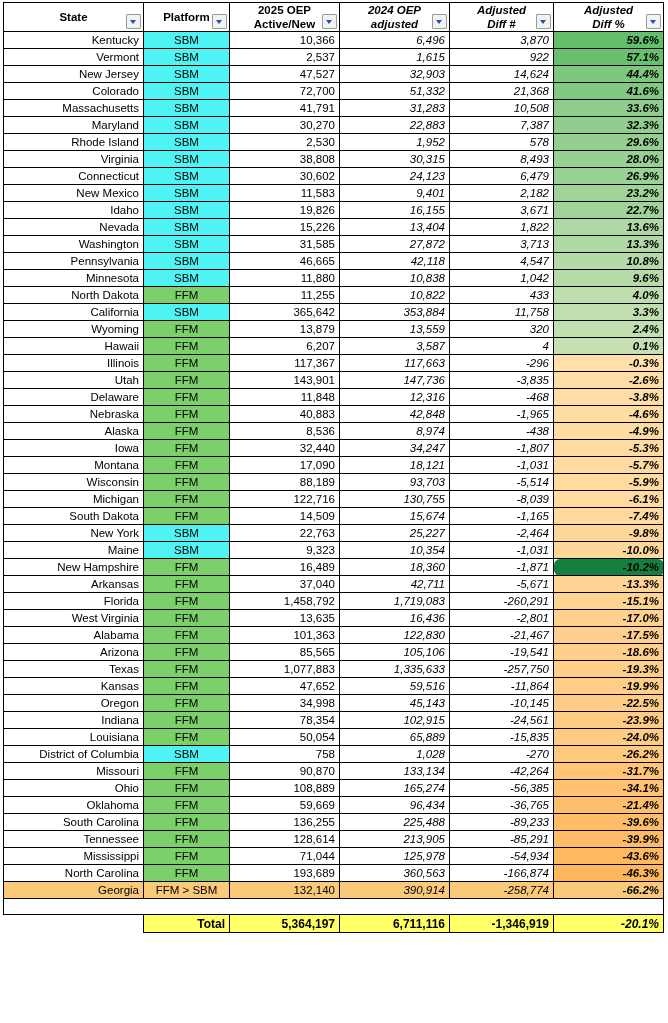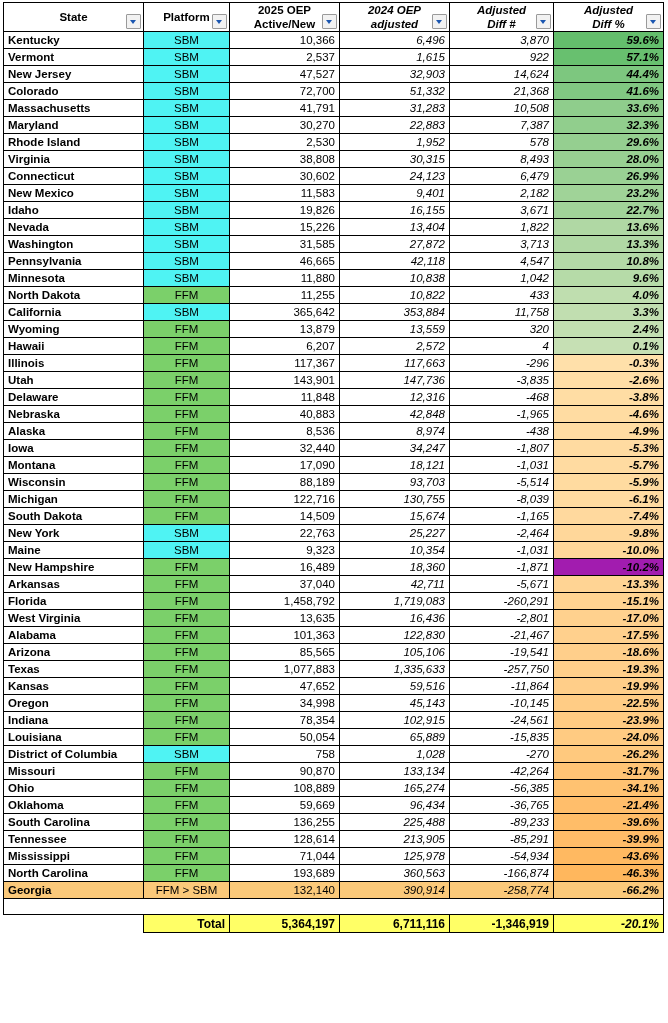--- a/index.html
+++ b/index.html
@@ -72,21 +72,22 @@
     left: 3px;
     top: 5px;
     width: 0; height: 0;
     border-left: 3.5px solid transparent;
     border-right: 3.5px solid transparent;
     border-top: 4px solid #444444;
   }
   .filter-btn.active::after { border-top-color: #1a56b0; }
 
   td.state {
-    font-weight: bold;
+    text-align: right;
+    font-weight: normal;
     font-size: 11.5px;
     background: #ffffff;
   }
   td.plat {
     text-align: center;
     font-size: 11px;
   }
   td.num {
     text-align: right;
     font-variant-numeric: tabular-nums;
@@ -312,21 +313,21 @@
           <td class="plat ffm">FFM</td>
           <td class="num">13,879</td>
           <td class="num ital">13,559</td>
           <td class="num ital">320</td>
           <td class="pct" style="background: rgb(194, 223, 177);">2.4%</td>
         </tr>
         <tr>
           <td class="state">Hawaii</td>
           <td class="plat ffm">FFM</td>
           <td class="num">6,207</td>
-          <td class="num ital">2,572</td>
+          <td class="num ital">3,587</td>
           <td class="num ital">4</td>
           <td class="pct" style="background: rgb(198, 224, 180);">0.1%</td>
         </tr>
         <tr>
           <td class="state">Illinois</td>
           <td class="plat ffm">FFM</td>
           <td class="num">117,367</td>
           <td class="num ital">117,663</td>
           <td class="num ital">-296</td>
           <td class="pct" style="background: rgb(255, 224, 170); padding-left: 16px;">-0.3%</td>
@@ -418,21 +419,21 @@
           <td class="num ital">10,354</td>
           <td class="num ital">-1,031</td>
           <td class="pct" style="background: rgb(255, 215, 153);">-10.0%</td>
         </tr>
         <tr>
           <td class="state">New Hampshire</td>
           <td class="plat ffm">FFM</td>
           <td class="num">16,489</td>
           <td class="num ital">18,360</td>
           <td class="num ital">-1,871</td>
-          <td class="pct" style="background: #a21caf;">-10.2%</td>
+          <td class="pct" style="background: #15803d; border-radius: 6px;">-10.2%</td>
         </tr>
         <tr>
           <td class="state">Arkansas</td>
           <td class="plat ffm">FFM</td>
           <td class="num">37,040</td>
           <td class="num ital">42,711</td>
           <td class="num ital">-5,671</td>
           <td class="pct" style="background: rgb(255, 212, 148);">-13.3%</td>
         </tr>
         <tr>

